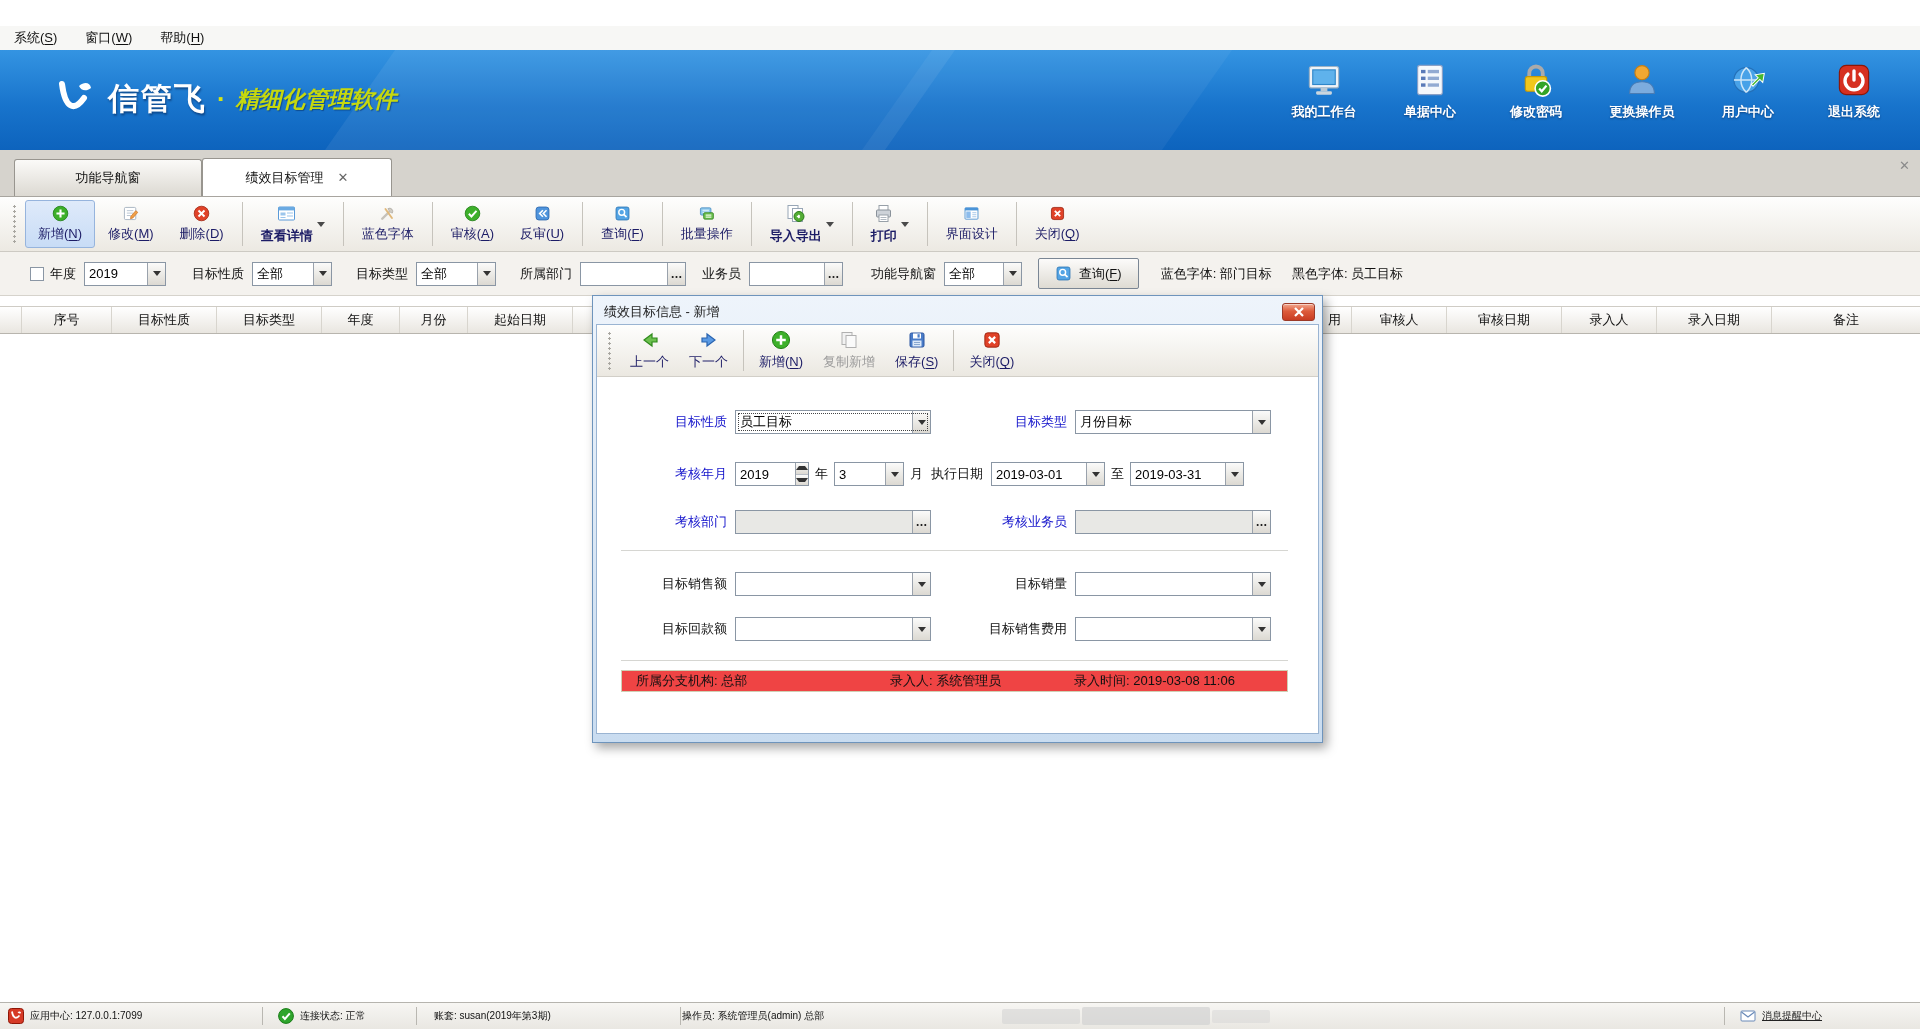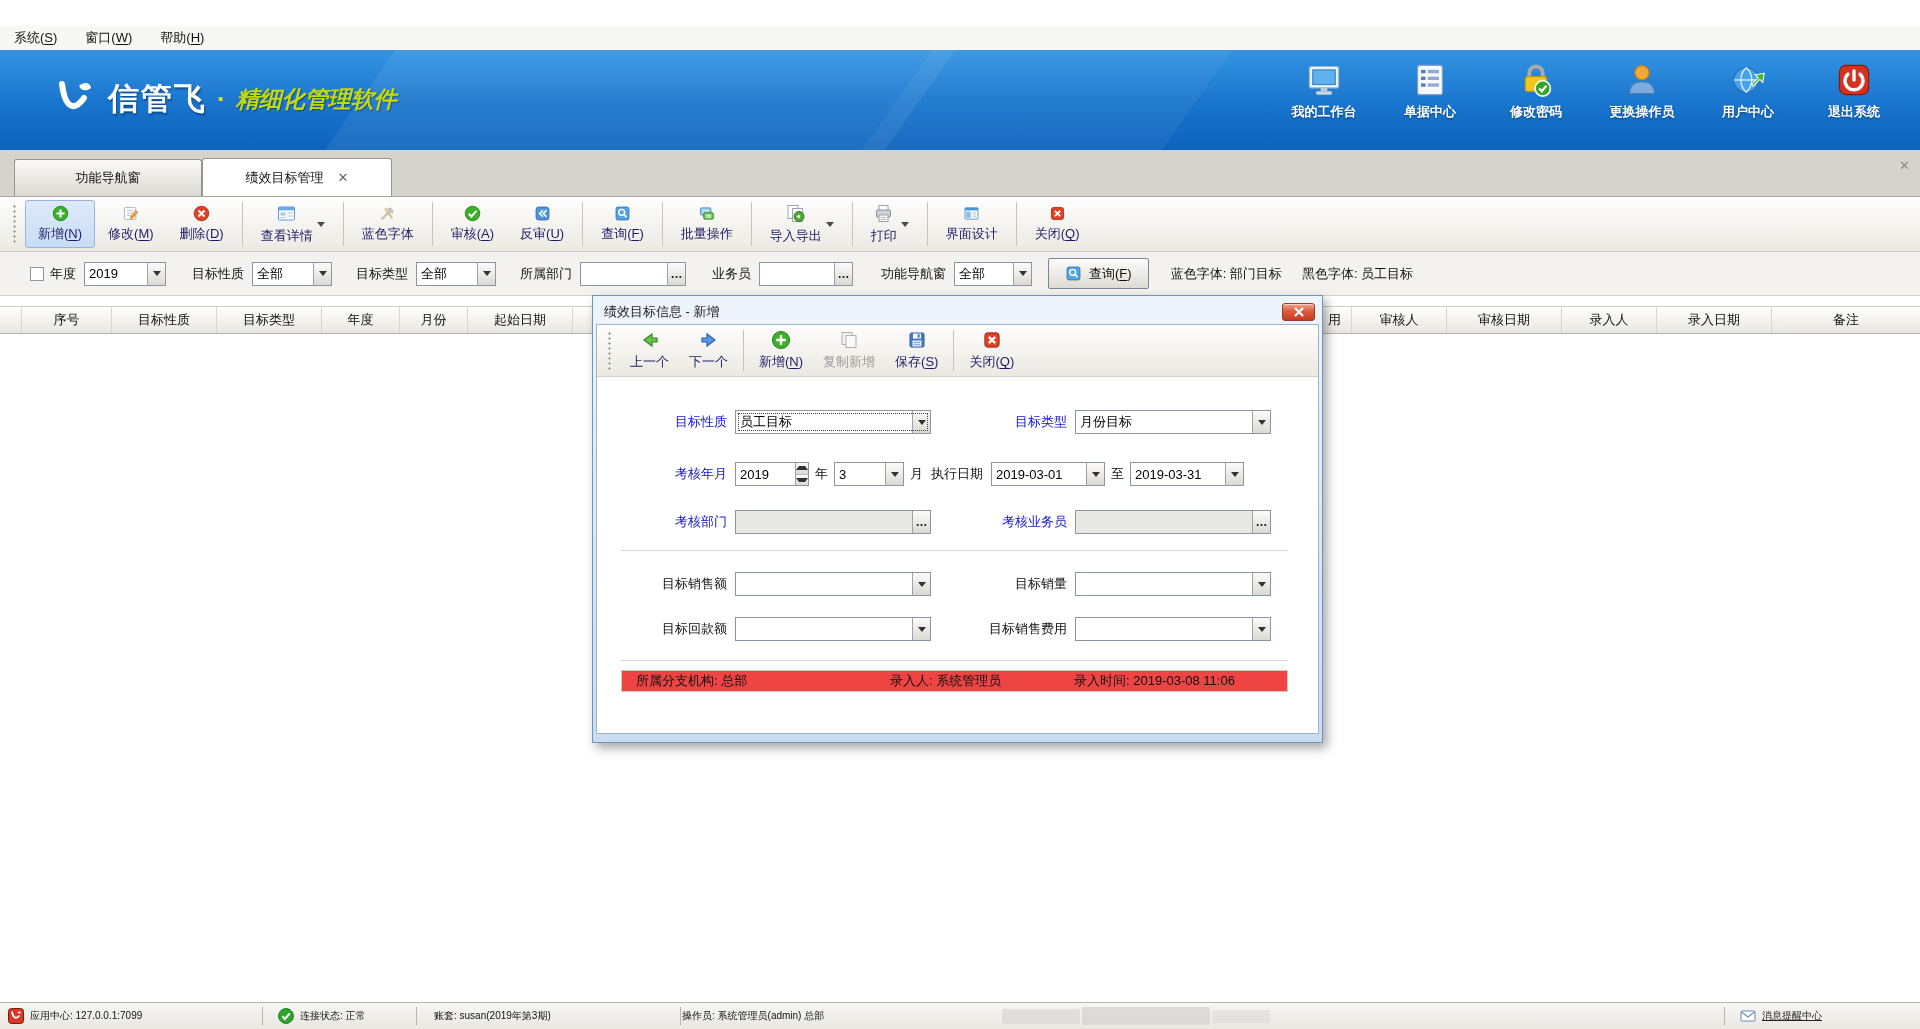--- a/index.html
+++ b/index.html
@@ -60,21 +60,21 @@
   .grip { width:5px; height:40px; margin-right:8px;
     background-image:radial-gradient(#a8a6a0 1px,transparent 1.3px); background-size:5px 5px; }
   .tb-btn { display:flex; flex-direction:column; align-items:center; justify-content:center; gap:3px;
     padding:4px 12px; height:48px; border:1px solid transparent; border-radius:3px;
     color:#1c1c66; cursor:pointer; white-space:nowrap; }
   .tb-btn svg { width:21px; height:21px; }
   .tb-btn.highlight { background:linear-gradient(#dfeafa,#c8dcf6); border-color:#96b4dd; }
   .tb-sep { width:1px; align-self:stretch; margin:5px 5px; background:#c6c3bc; }
   .dd-arrow { width:0; height:0; border-left:4px solid transparent; border-right:4px solid transparent;
     border-top:5px solid #4a4a4a; margin-left:4px; }
-  .tb-with-dd { flex-direction:row; gap:0; }
+  .tb-with-dd { flex-direction:row; gap:0;font-weight:bold; }
   .tb-with-dd .inner { display:flex; flex-direction:column; align-items:center; gap:3px; }
 
   
   .filterbar { position:absolute; left:0; top:252px; width:1920px; height:44px; background:#f4f2ee;
     border-bottom:1px solid #d6d3cc; display:flex; align-items:center; padding-left:30px; white-space:nowrap; }
   .checkbox { width:14px; height:14px; border:1px solid #8a96a4; background:#fff; margin-right:6px; flex:0 0 auto; }
   .flt-label { margin-right:8px; }
   .combo { display:flex; align-items:stretch; height:24px; border:1px solid #8a96a4; background:#fff; }
   .combo input { border:none; outline:none; flex:1; min-width:0; padding:0 4px; font:inherit; background:transparent; }
   .combo-btn { width:18px; display:flex; align-items:center; justify-content:center;
@@ -422,21 +422,21 @@
           <span class="tri"></span>
         </span>
     </span>
 
     <span class="flt-label" style="margin-left:24px">所属部门</span>
     <span class="combo" style="width:106px">
       <input value="" style="">
       <span class="combo-btn ellip">…</span>
     </span>
 
-    <span class="flt-label" style="margin-left:26px">业务员</span>
+    <span class="flt-label" style="margin-left:16px">业务员</span>
     <span class="combo" style="width:94px">
       <input value="" style="">
       <span class="combo-btn ellip">…</span>
     </span>
 
     <span class="flt-label" style="margin-left:28px">功能导航窗</span>
     <span class="combo" style="width:78px">
       <input value="全部" style="">
       <span class="combo-btn">
           <span class="tri"></span>

